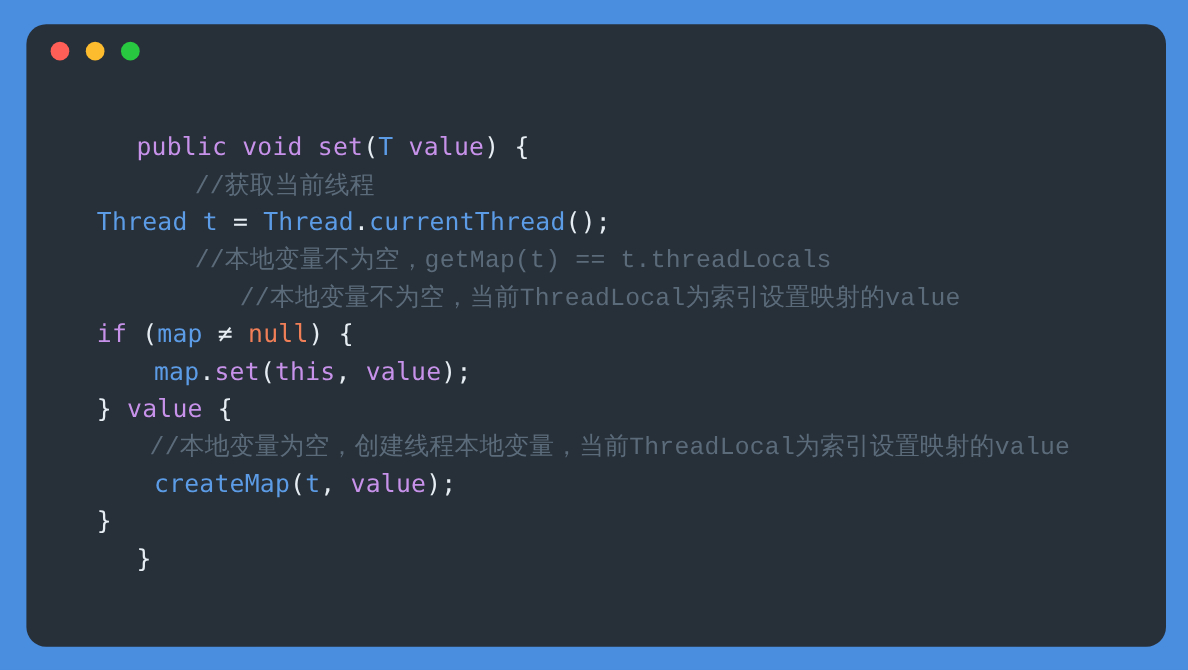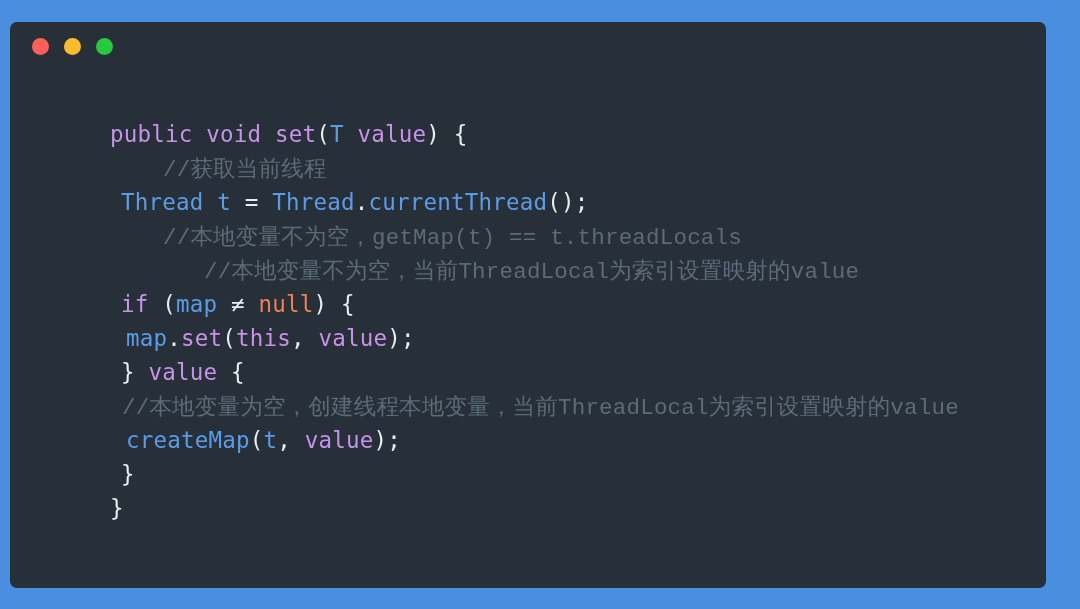--- a/index.html
+++ b/index.html
@@ -17,26 +17,26 @@
   #canvas {
     position: relative;
     width: 1080px;
     height: 609px;
     background: #4a8ee0;
     box-sizing: border-box;
   }
 
   #code-card {
     position: absolute;
-    left: 10px;
+    left: 24px;
     top: 22px;
     width: 1036px;
     height: 566px;
     background: #272f38;
-    border-radius: 7px;
+    border-radius: 18px;
     box-sizing: border-box;
     overflow: hidden;
   }
 
   #titlebar {
     position: absolute;
     left: 0;
     top: 0;
     width: 100%;
     height: 48px;
@@ -83,21 +83,21 @@
   .t-fn      { color: #c792ea; }   
   .t-type    { color: #5c9ce6; }   
   .t-var     { color: #5c9ce6; }   
   .t-param   { color: #c792ea; }   
   .t-null    { color: #f07f58; }   
   .t-punc    { color: #e6edf3; }   
   .t-op      { color: #e6edf3; }
   .t-comment { color: #5b6b7a; }
 
   .indent1 { padding-left: 100px; }
-  .indent2 { padding-left: 111px; }
+  .indent2 { padding-left: 64px; }
   .indent3 { padding-left: 116px; }
 
   
   .cindent2 { padding-left: 153px; }
   .cindent3 { padding-left: 194px; }
   .cindent3b { padding-left: 112px; }
 
   .cn {
     font-family: Liberation Mono, monospace;
   }

